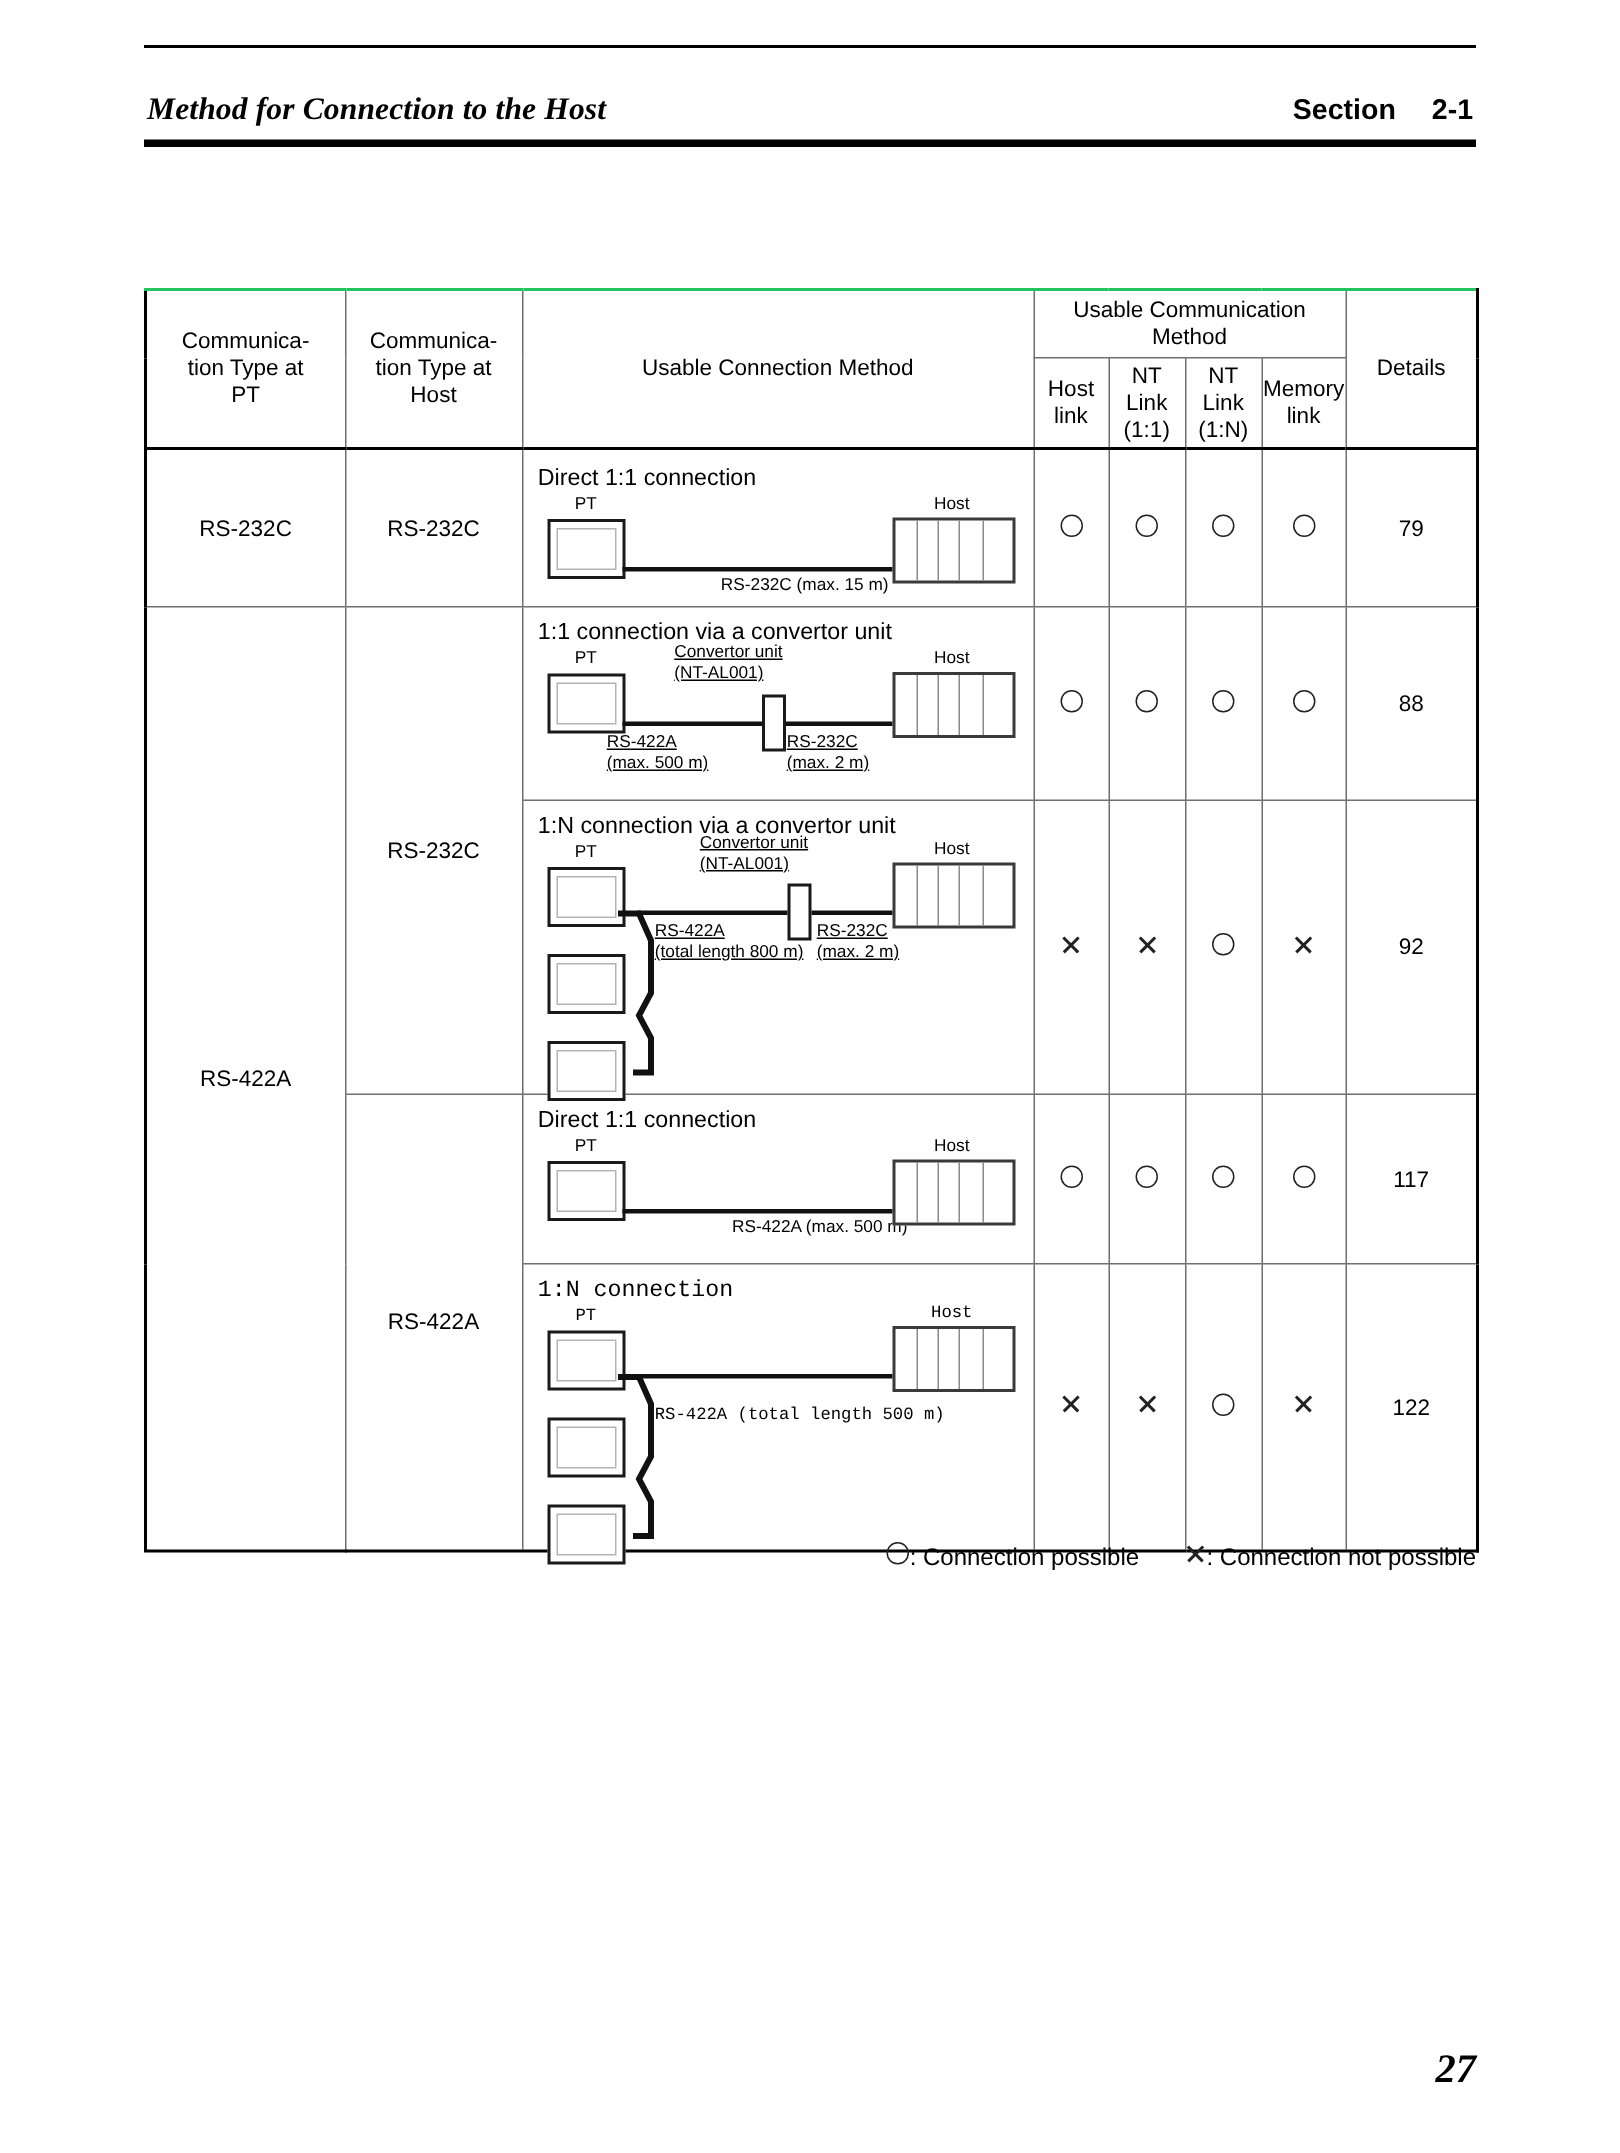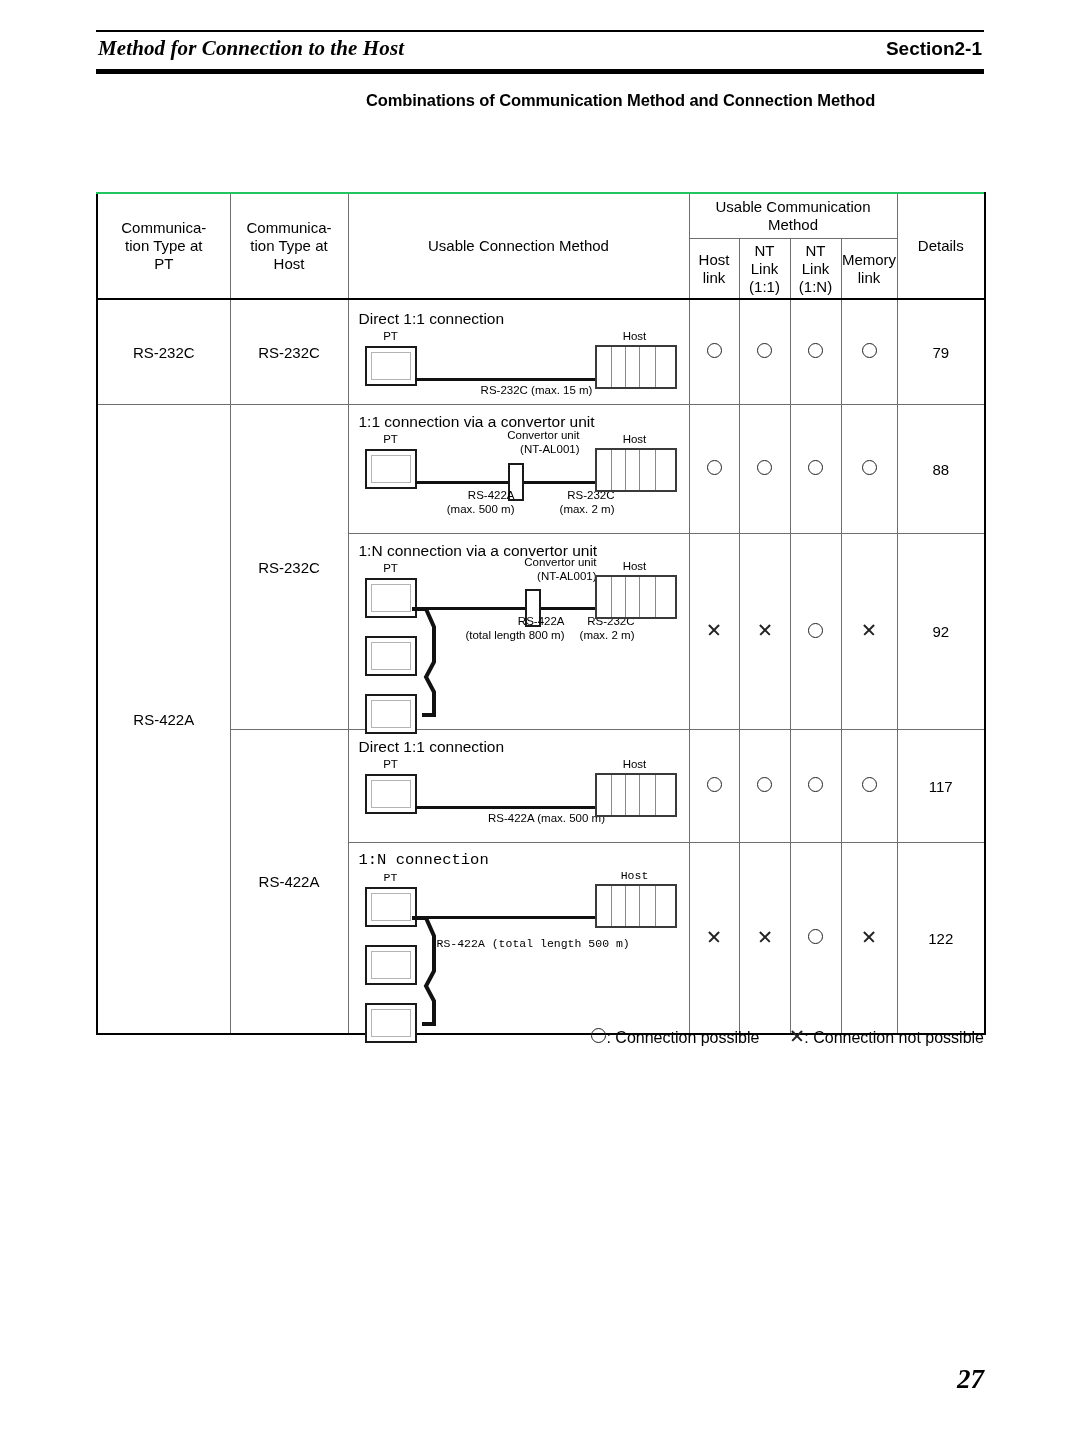--- a/index.html
+++ b/index.html
@@ -19,22 +19,23 @@
   .hdr-rule-top{ height:2px; background:#000; }
   .hdr-rule-bot{ height:5px; background:#000; margin-top:3px; }
   .hdr-row{
     display:flex; align-items:baseline; justify-content:space-between;
     padding:4px 2px 5px 2px;
   }
   .hdr-title{
     font-family:"Liberation Serif", serif;
     font-style:italic; font-weight:bold; font-size:21px;
     letter-spacing:.1px;
-  }
-  .hdr-right{ display:flex; align-items:flex-start; }
+    margin-top:24px;
+  }
+  .hdr-right{ display:flex; align-items:flex-start; gap:24px; }
   .hdr-section{ font-weight:bold; font-size:19px; }
   .hdr-num{ font-weight:bold; font-size:19px; }
 
   
   .intro{
     position:absolute; left:366px; top:91px; width:618px;
   }
   .intro h2{
     margin:0 0 8px 0; font-size:16.5px; font-weight:bold; letter-spacing:-0.1px;
   }
@@ -93,21 +94,21 @@
     box-sizing:border-box;
     width:52px; height:40px;
     border:2.5px solid #1a1a1a;
     background:#fff;
   }
   .pt-box:after{
     content:""; position:absolute; left:4px; top:4px; right:4px; bottom:4px;
     border:1.5px solid #b3b3b3;
   }
   .lbl{ position:absolute; font-size:11.5px; white-space:nowrap; text-align:center;}
-  .lbl2{ position:absolute; font-size:11.5px; white-space:nowrap; text-align:right; line-height:1.2;}
+  .lbl2{ position:absolute; font-size:11.5px; white-space:nowrap; text-align:left; line-height:1.2;text-decoration:underline;}
 
   .host-rack{
     position:absolute; box-sizing:border-box;
     border:2px solid #3a3a3a; background:#fff;
     width:82px; height:44px;
   }
   .host-rack i{
     position:absolute; top:0; bottom:0; width:1.5px; background:#8a8a8a;
   }
   .wire{
@@ -142,21 +143,20 @@
     <div class="hdr-title">Method for Connection to the Host</div>
     <div class="hdr-right">
       <span class="hdr-section">Section</span>
       <span class="hdr-num">2-1</span>
     </div>
   </div>
   <div class="hdr-rule-bot"></div>
 </div>
 
 <div class="intro">
-  <h2>Combinations of Communication Method and Connection Method</h2>
 </div>
 
 <table class="ct">
   <colgroup>
     <col style="width:133px">
     <col style="width:118px">
     <col style="width:341px">
     <col style="width:50px">
     <col style="width:51px">
     <col style="width:51px">

